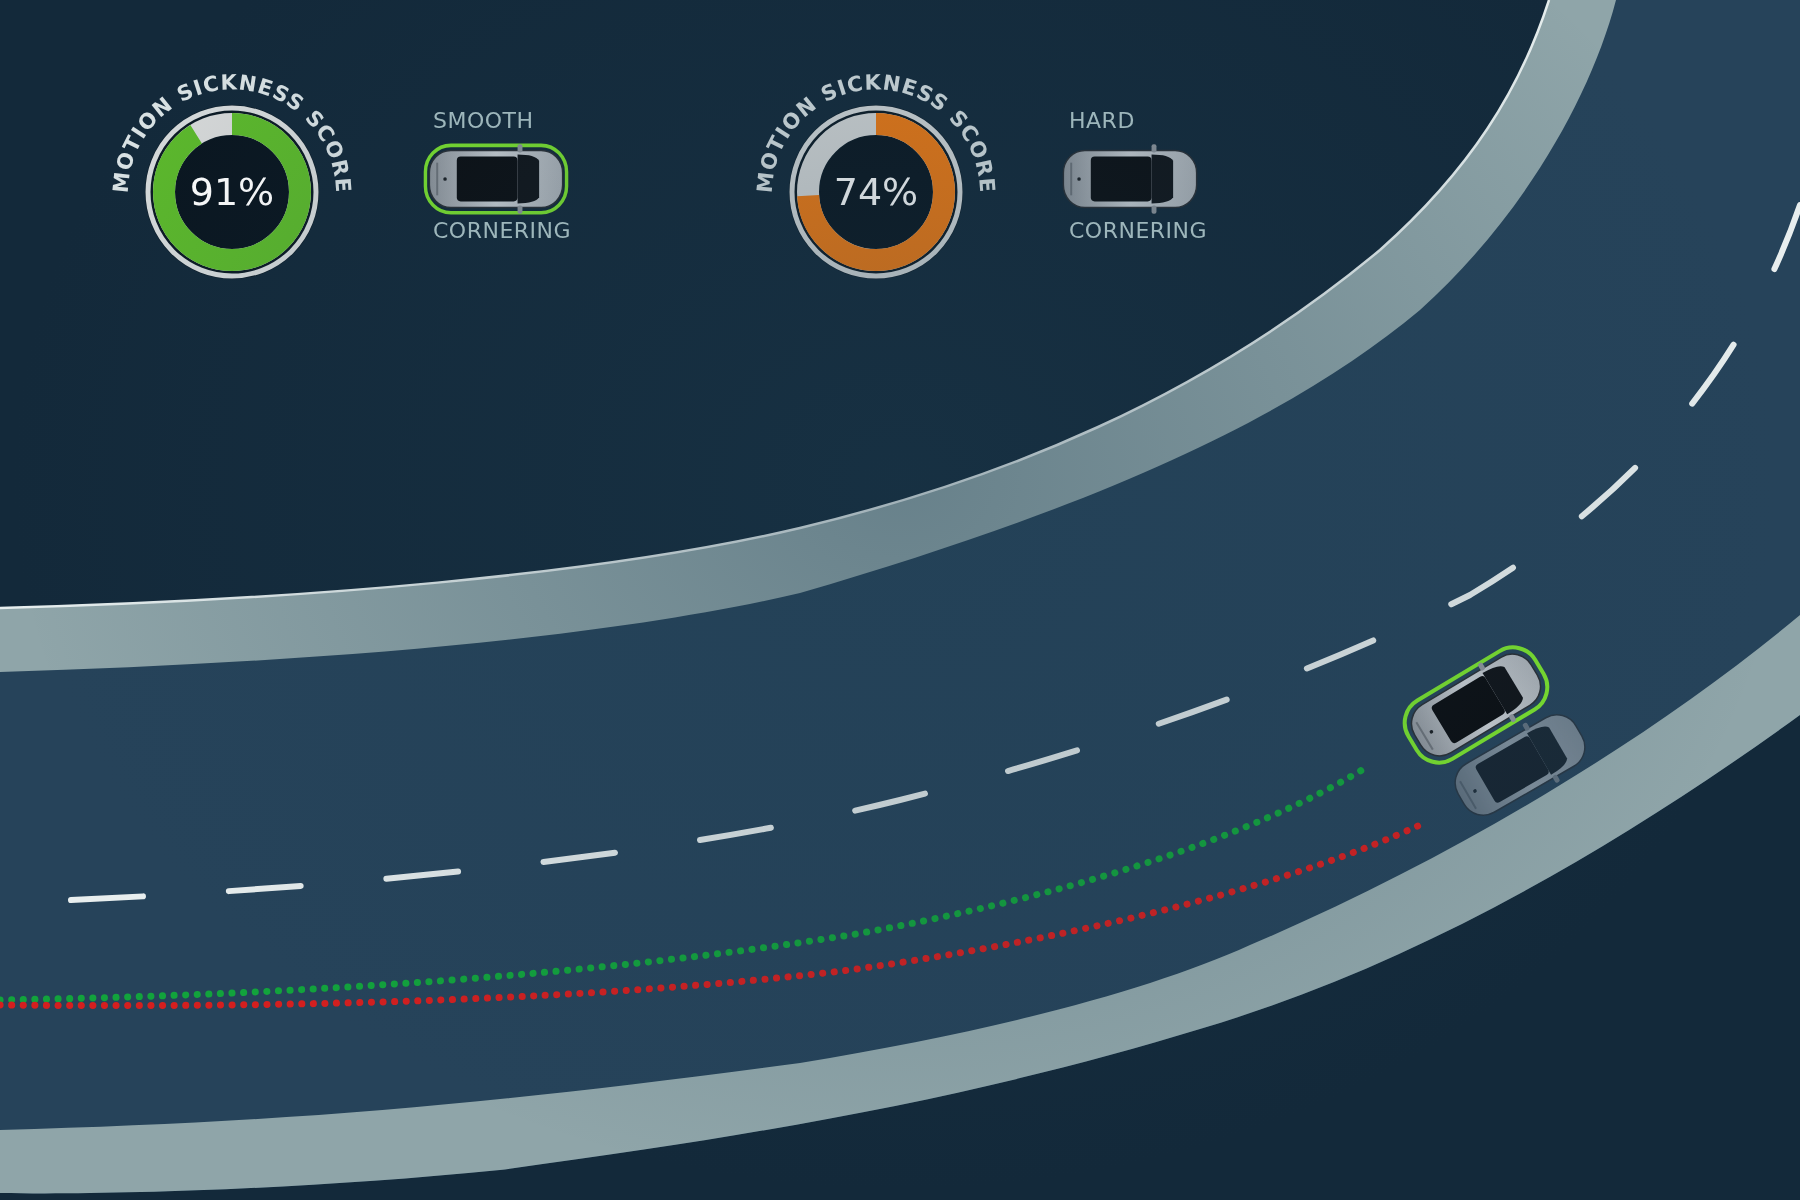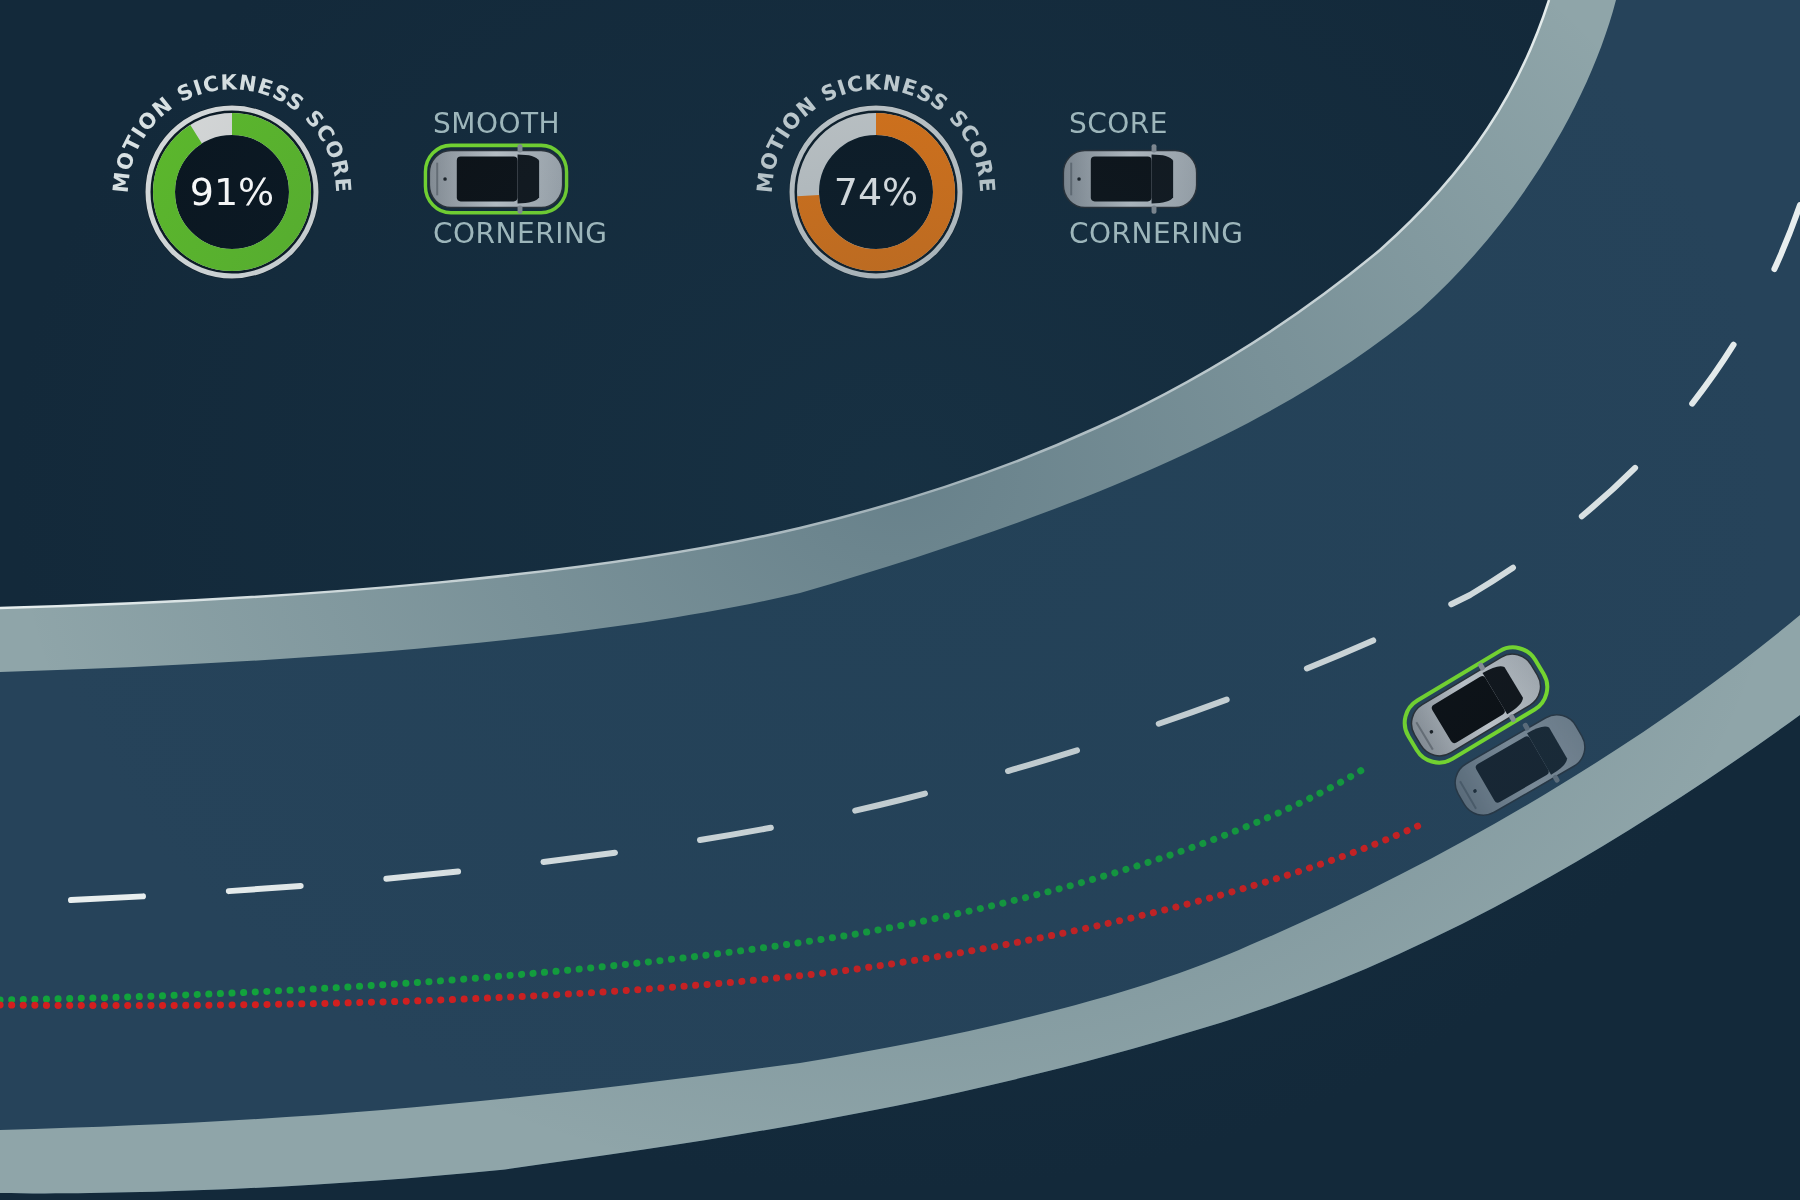--- a/index.html
+++ b/index.html
@@ -12,21 +12,21 @@
   #scene { position: absolute; left: 0; top: 0; width: 1800px; height: 1200px; }
   .bg-vignette {
     position: absolute; inset: 0;
     background: radial-gradient(ellipse at 50% 40%, rgba(30,62,82,0.35) 0%, rgba(10,24,36,0) 70%);
     pointer-events: none;
   }
   .label {
     position: absolute;
     color: #9db6bb;
     font-family: "DejaVu Sans", sans-serif;
-    font-size: 28px;
+    font-size: 22px;
     letter-spacing: 0.5px;
     line-height: 1;
     white-space: nowrap;
   }
   .gauge-pct {
     font-family: "DejaVu Sans", sans-serif;
     font-size: 38px;
     fill: #ffffff;
   }
   .arc-title {
@@ -119,15 +119,15 @@
     </g>
     <g transform="translate(1130,179) scale(0.98,1.02)">
       <use href="#car"></use>
     </g>
   </svg>
 
   <div class="bg-vignette"></div>
 
   <div class="label" style="left:433px;top:110px">SMOOTH</div>
   <div class="label" style="left:433px;top:220px">CORNERING</div>
-  <div class="label" style="left:1069px;top:110px">SCORE</div>
+  <div class="label" style="left:1069px;top:110px">HARD</div>
   <div class="label" style="left:1069px;top:220px">CORNERING</div>
 </div>
 
 </body></html>

